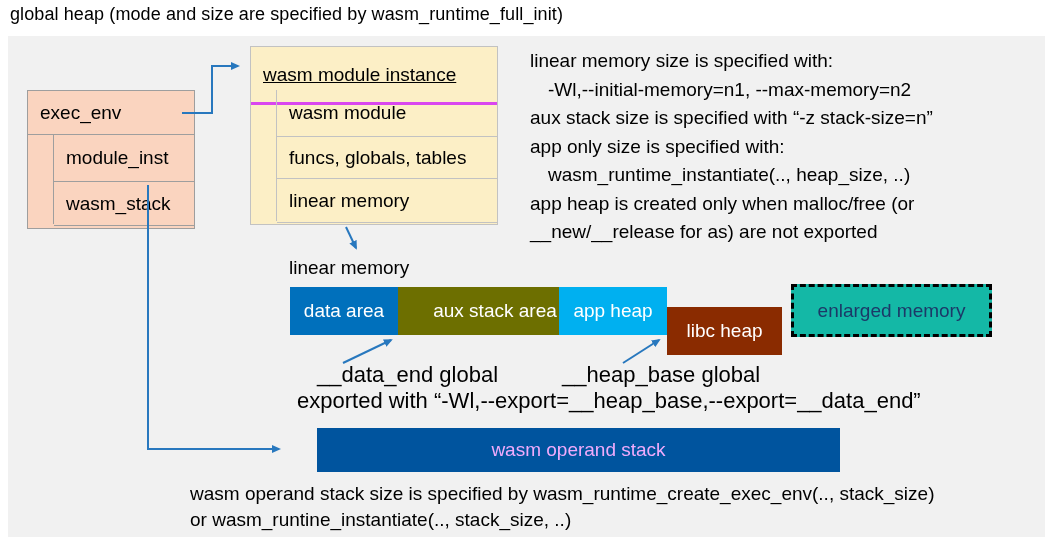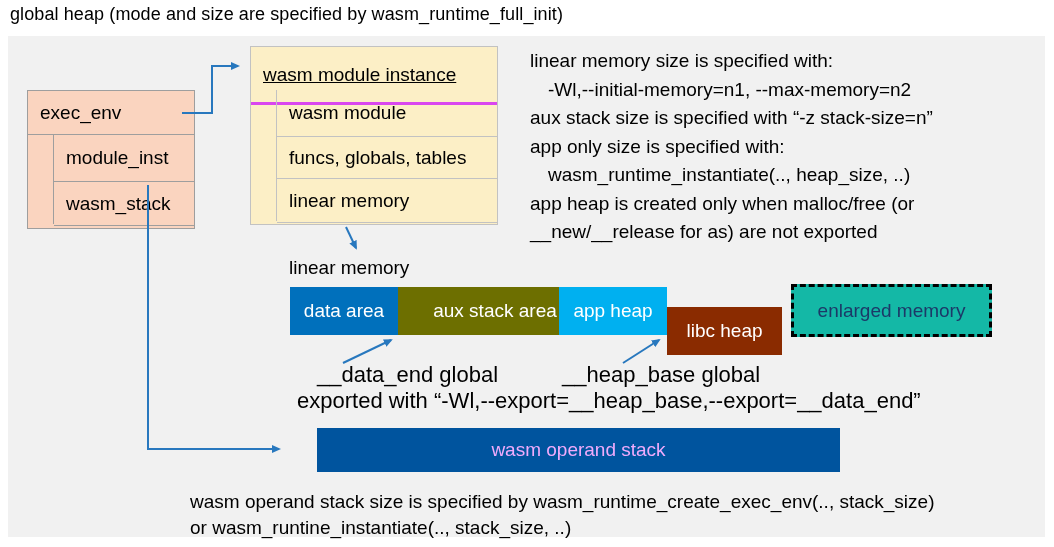--- a/index.html
+++ b/index.html
@@ -38,21 +38,21 @@
        border:3px dashed #000;background:#14b8a6;display:flex;align-items:center;justify-content:center;
        font-size:19px;}
   
   .glabel{position:absolute;font-size:22px;white-space:nowrap;}
   .g-dataend{left:317px;top:362px;}
   .g-heapbase{left:562px;top:362px;}
   .g-export{left:297px;top:388px;}
   
   .opstack{position:absolute;left:289px;top:428px;width:523px;height:44px;display:flex;
        align-items:center;justify-content:center;color:#f0abfc;font-size:19px;margin-left:28px;}
-  .footer{position:absolute;left:190px;top:481px;font-size:19px;line-height:26px;white-space:nowrap;margin-top:8px;}
+  .footer{position:absolute;left:190px;top:481px;font-size:19px;line-height:26px;white-space:nowrap;}
   .arrows{position:absolute;left:0;top:0;pointer-events:none;}
 </style>
 </head>
 <body>
 
 <div class="canvas">
 
   <div class="title">global heap (mode and size are specified by wasm_runtime_full_init)</div>
 
   <div class="panel" style="background-color: rgb(241, 241, 241);"></div>

